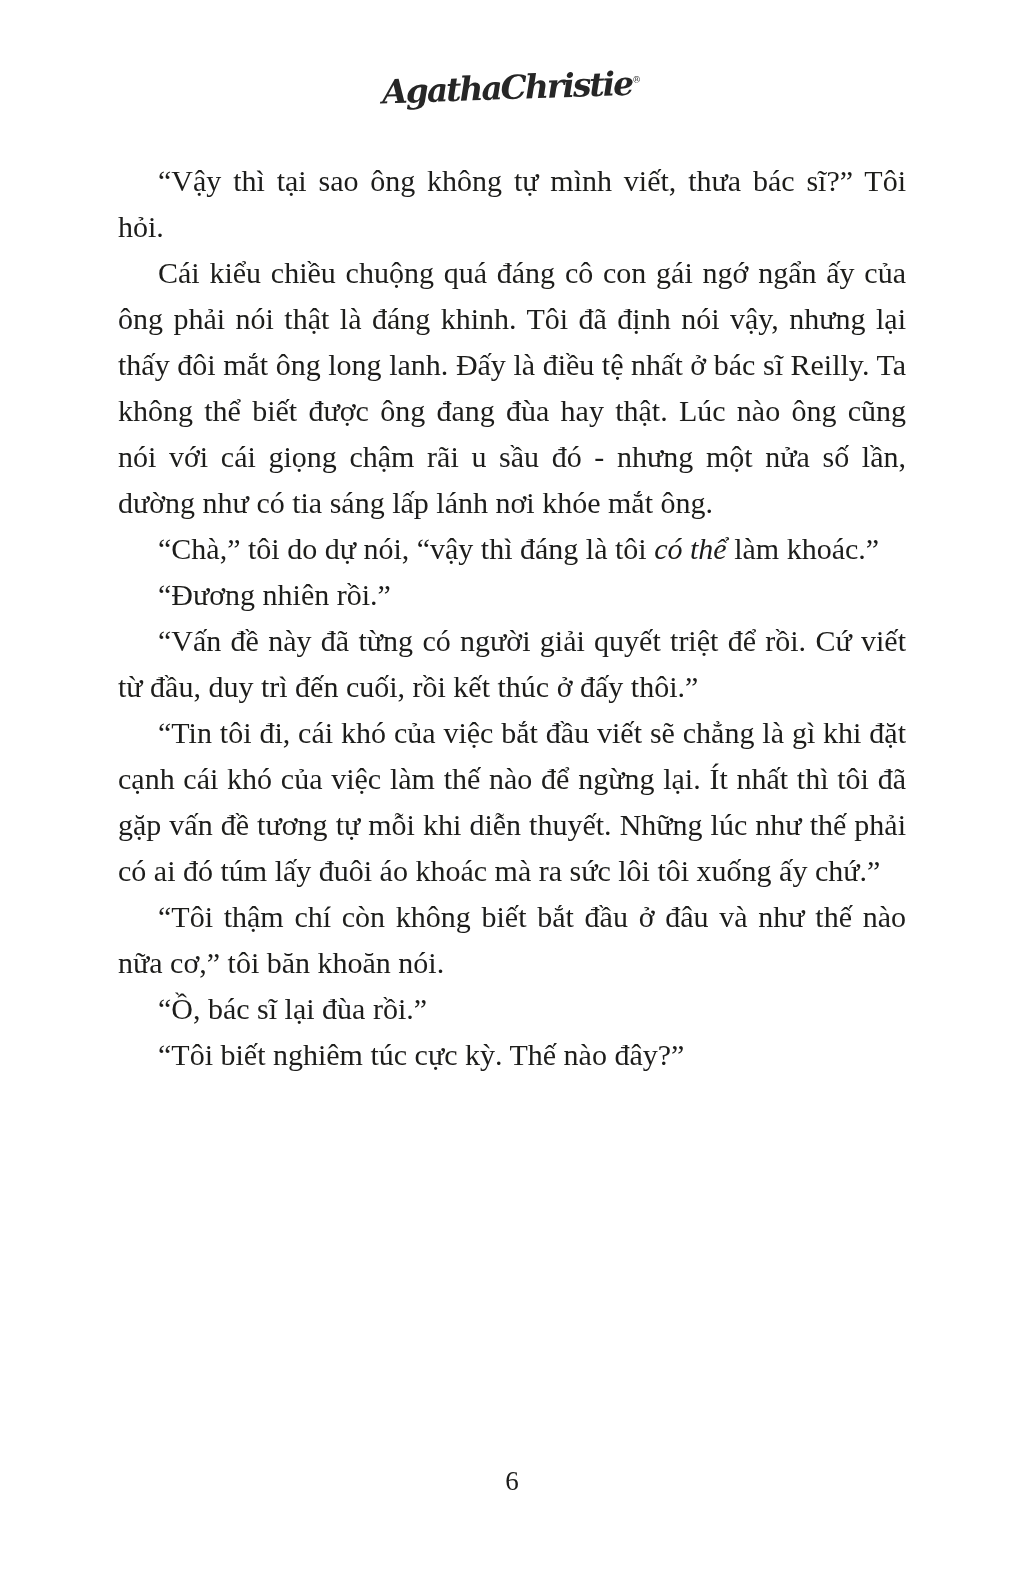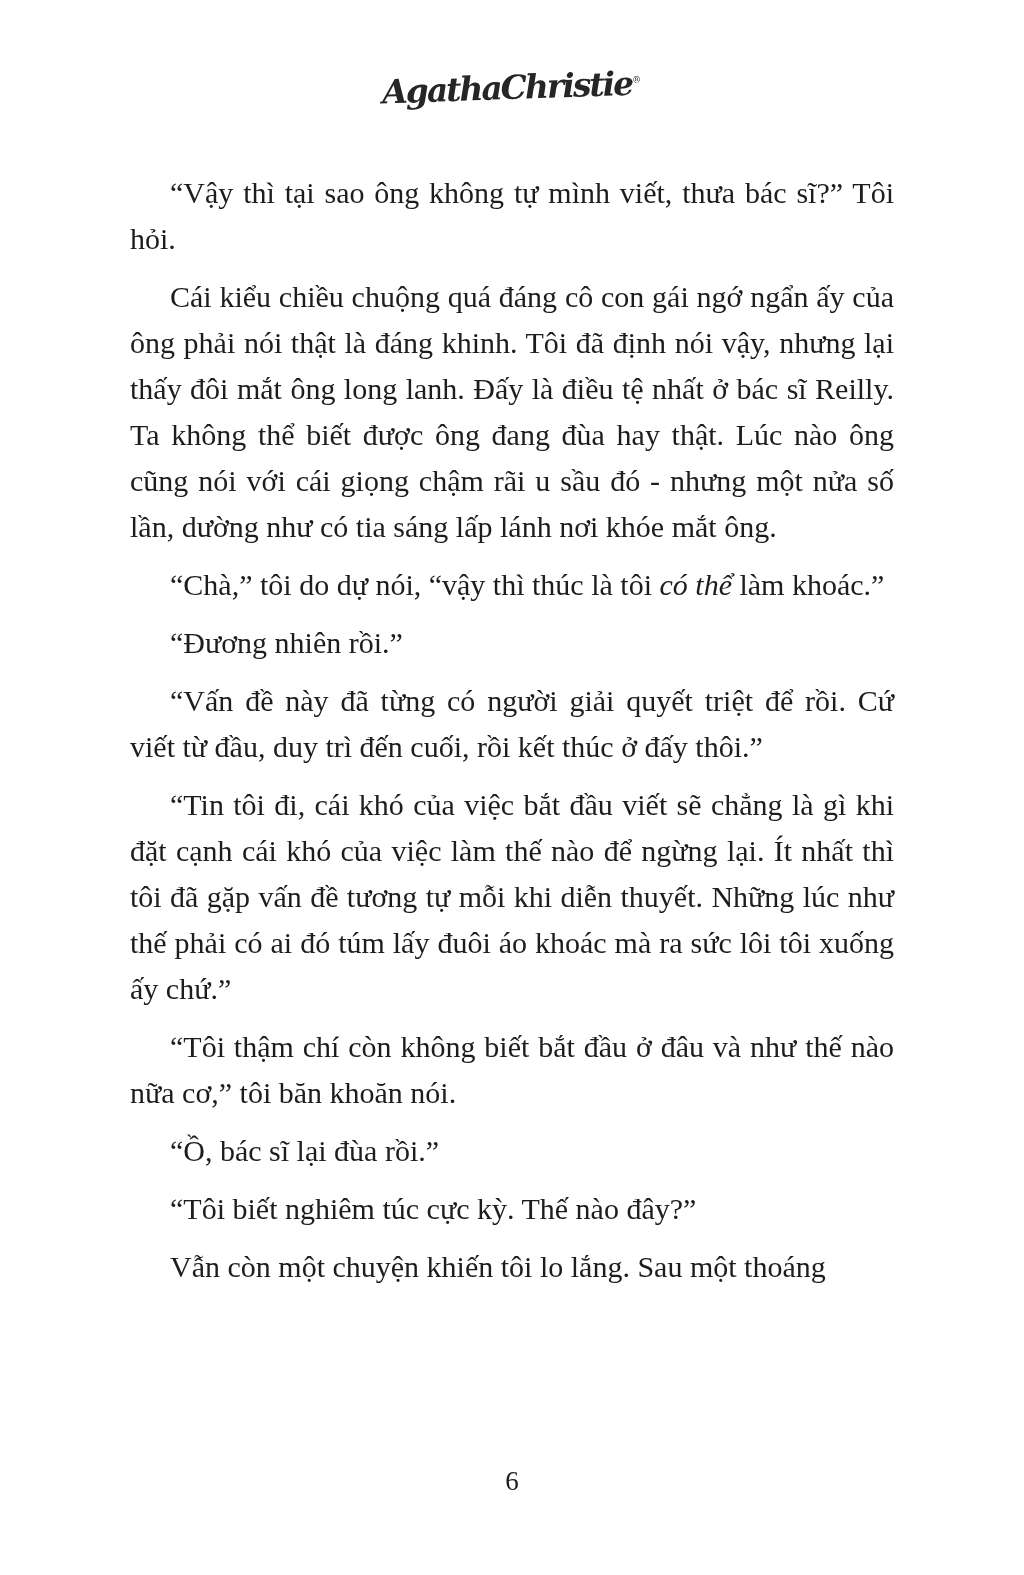--- a/index.html
+++ b/index.html
@@ -44,21 +44,21 @@
     position: absolute;
     top: 158px;
     left: 118px;
     width: 788px;
     font-size: 30px;
     line-height: 46px;
     color: #1d1d1b;
     text-align: justify;
   }
   .para {
-    margin: 12px;
+    margin: 0;
     padding: 0;
     text-indent: 40px;
   }
   .para em {
   }
   .folio {
     position: absolute;
     top: 1466px;
     left: 0;
     width: 100%;
@@ -72,25 +72,24 @@
 
 <div class="page">
 
   <div class="signature-wrap">
     <span class="signature"><span>AgathaChristie</span><span class="reg-mark">®</span></span>
   </div>
 
   <div class="text-block">
       <p class="para"><span>“Vậy thì tại sao ông không tự mình viết, thưa bác sĩ?” Tôi hỏi.</span></p>
       <p class="para"><span>Cái kiểu chiều chuộng quá đáng cô con gái ngớ ngẩn ấy của ông phải nói thật là đáng khinh. Tôi đã định nói vậy, nhưng lại thấy đôi mắt ông long lanh. Đấy là điều tệ nhất ở bác sĩ Reilly. Ta không thể biết được ông đang đùa hay thật. Lúc nào ông cũng nói với cái giọng chậm rãi u sầu đó - nhưng một nửa số lần, dường như có tia sáng lấp lánh nơi khóe mắt ông.</span></p>
-      <p class="para"><span>“Chà,” tôi do dự nói, “vậy thì thúc là tôi </span><em>có thể</em><span> làm khoác.”</span></p>
+      <p class="para"><span>“Chà,” tôi do dự nói, “vậy thì đáng là tôi </span><em>có thể</em><span> làm khoác.”</span></p>
       <p class="para"><span>“Đương nhiên rồi.”</span></p>
       <p class="para"><span>“Vấn đề này đã từng có người giải quyết triệt để rồi. Cứ viết từ đầu, duy trì đến cuối, rồi kết thúc ở đấy thôi.”</span></p>
       <p class="para"><span>“Tin tôi đi, cái khó của việc bắt đầu viết sẽ chẳng là gì khi đặt cạnh cái khó của việc làm thế nào để ngừng lại. Ít nhất thì tôi đã gặp vấn đề tương tự mỗi khi diễn thuyết. Những lúc như thế phải có ai đó túm lấy đuôi áo khoác mà ra sức lôi tôi xuống ấy chứ.”</span></p>
       <p class="para"><span>“Tôi thậm chí còn không biết bắt đầu ở đâu và như thế nào nữa cơ,” tôi băn khoăn nói.</span></p>
       <p class="para"><span>“Ồ, bác sĩ lại đùa rồi.”</span></p>
       <p class="para"><span>“Tôi biết nghiêm túc cực kỳ. Thế nào đây?”</span></p>
-      <p class="para"><span>Vẫn còn một chuyện khiến tôi lo lắng. Sau một thoáng</span></p>
     </div>
 
   <div class="folio">6</div>
 
 </div>
 
 </body></html>

